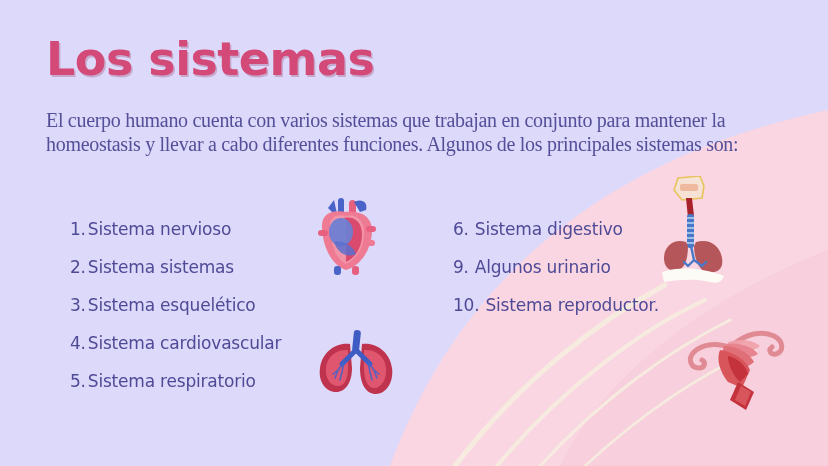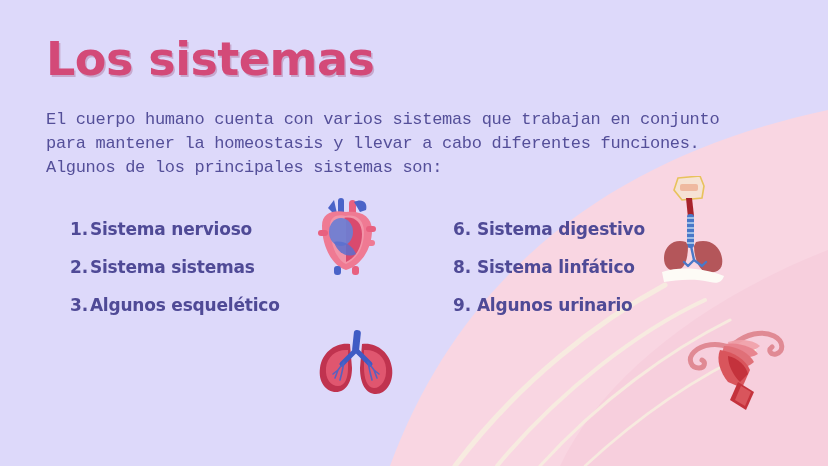--- a/index.html
+++ b/index.html
@@ -36,22 +36,22 @@
     text-shadow: 1.5px 1.5px 0 rgba(150, 60, 105, 0.30);
     white-space: nowrap;
   }
 
   
   .intro {
     position: absolute;
     left: 46px;
     top: 108px;
     width: 700px;
-    font-family: Liberation Mono, monospace;
-    font-size: 17px;
+    font-family: Liberation Serif, serif;
+    font-size: 20px;
     line-height: 24px;
     color: #544f99;
     letter-spacing: -0.3px;
   }
 
   
   .list {
     position: absolute;
     list-style: none;
     margin: 0;
@@ -61,21 +61,20 @@
     color: #4f4a96;
     letter-spacing: -0.2px;
   }
   .list-left  { left: 70px;  top: 210px; }
   .list-right { left: 453px; top: 210px; }
 
   .list li {
     height: 38px;
     line-height: 38px;
     white-space: nowrap;
-    font-weight: bold;
   }
   .li-num { margin-right: 2px; }
   .list-right .li-num { margin-right: 6px; }
 
   
   .illus {
     position: absolute;
   }
   .illus svg { display: block; }
 </style>
@@ -107,33 +106,39 @@
   <div class="intro">El cuerpo humano cuenta con varios sistemas que trabajan en conjunto para mantener la homeostasis y llevar a cabo diferentes funciones. Algunos de los principales sistemas son:</div>
 
   <ul class="list list-left">
     <li>
       <span class="li-num">1.</span><span>Sistema nervioso</span>
     </li>
     <li>
       <span class="li-num">2.</span><span>Sistema sistemas</span>
     </li>
     <li>
-      <span class="li-num">3.</span><span>Algunos esquelético</span>
+      <span class="li-num">3.</span><span>Sistema esquelético</span>
+    </li>
+    <li>
+      <span class="li-num">4.</span><span>Sistema cardiovascular</span>
+    </li>
+    <li>
+      <span class="li-num">5.</span><span>Sistema respiratorio</span>
     </li>
   </ul>
 
   <ul class="list list-right">
     <li>
       <span class="li-num">6.</span><span>Sistema digestivo</span>
     </li>
     <li>
-      <span class="li-num">8.</span><span>Sistema linfático</span>
-    </li>
-    <li>
       <span class="li-num">9.</span><span>Algunos urinario</span>
+    </li>
+    <li>
+      <span class="li-num">10.</span><span>Sistema reproductor.</span>
     </li>
   </ul>
 
   <div class="illus" style="left:308px; top:196px;">
     <svg width="76" height="82" viewBox="0 0 76 82">
       <g>
         <path d="M20,12 L26,4 L30,22 Z" fill="#4a63c8"></path>
         <rect x="30" y="2" width="6" height="20" rx="3" fill="#4a63c8"></rect>
         <rect x="41" y="4" width="7" height="18" rx="3.5" fill="#e8607f"></rect>
         <path d="M46,6 C54,2 60,6 58,14 L52,16 Z" fill="#4a63c8"></path>

